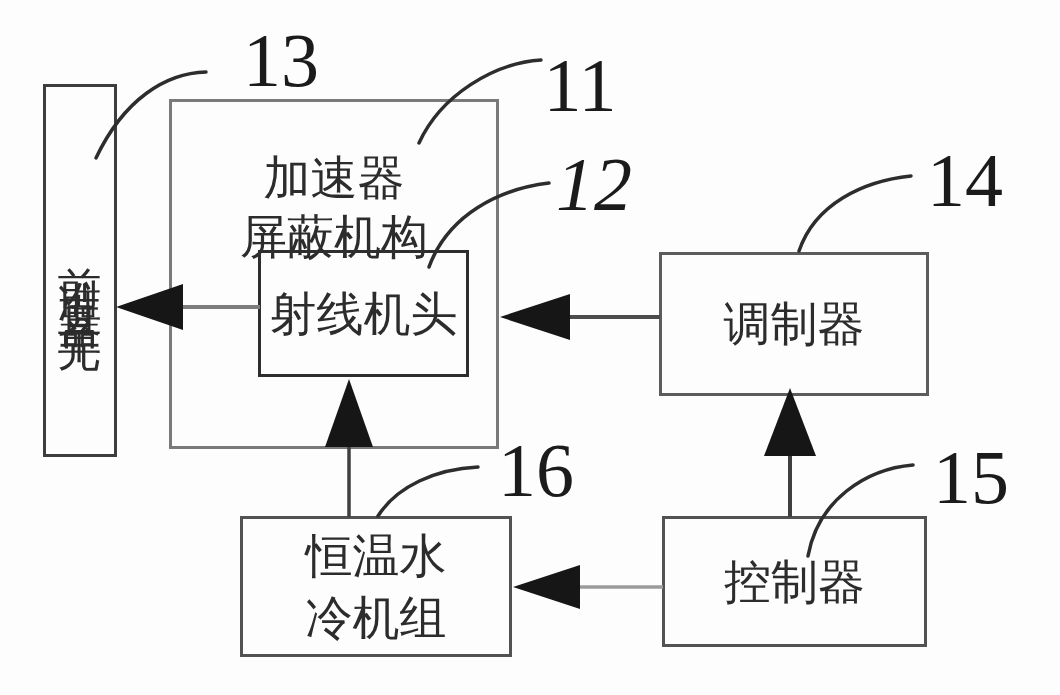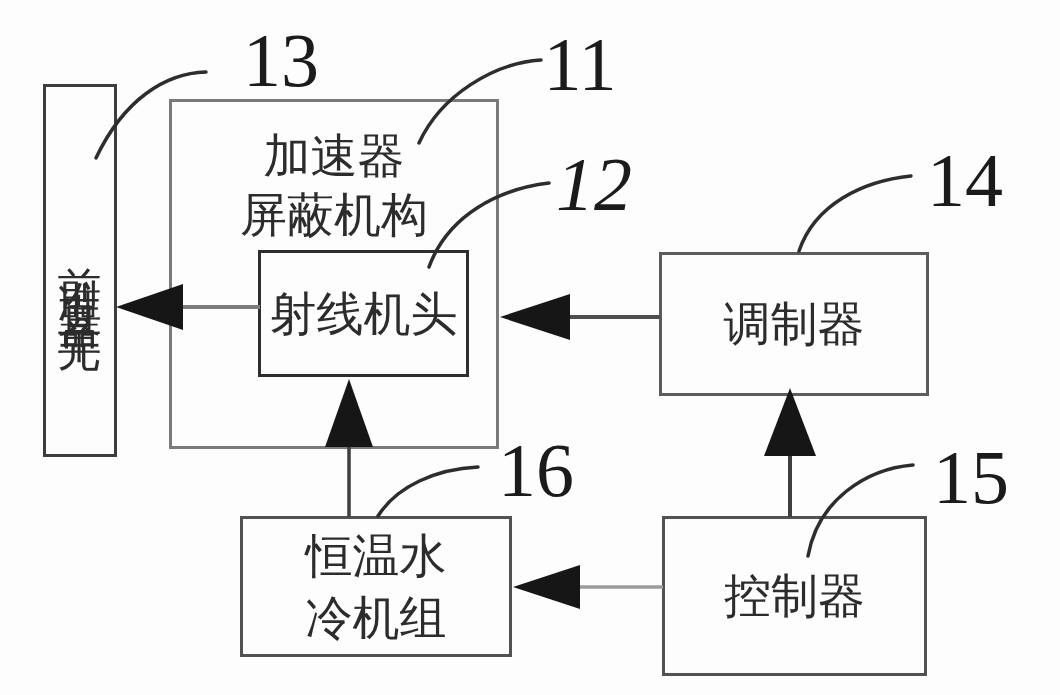--- a/index.html
+++ b/index.html
@@ -12,33 +12,33 @@
        display:flex;align-items:center;justify-content:center;color:#2a2a2a;}
   .box .cn{font-size:47px;line-height:60px;color:#2c2c2c;text-align:center;white-space:nowrap;}
   
   .collimator{left:43px;top:84px;width:74px;height:373px;border:3px solid #3d3d3d;}
   .collimator .vtext{
     writing-mode:vertical-lr;text-orientation:upright;
     font-size:44px;line-height:68px;letter-spacing:13px;color:#2c2c2c;
   }
   .shield{left:169px;top:99px;width:330px;height:350px;border:3px solid #7a7a7a;
           align-items:flex-start;padding-top:24px;}
-  .shield .cn{line-height:59px;}
+  .shield .cn{line-height:59px;margin-top:22px;}
   .head{left:258px;top:250px;width:211px;height:127px;border:3px solid #2e2e2e;}
   .modulator{left:659px;top:252px;width:270px;height:144px;border:3px solid #5c5c5c;}
-  .controller{left:662px;top:516px;width:265px;height:160px;border:3px solid #525252;}
+  .controller{left:662px;top:516px;width:265px;height:131px;border:3px solid #525252;}
   .cooler{left:240px;top:516px;width:272px;height:141px;border:3px solid #525252;}
   .cooler .cn{line-height:62px;}
   
   .ref{
     position:absolute;z-index:4;transform:translate(-50%,-50%);
     font-family:"Liberation Serif","DejaVu Serif",serif;
     font-size:76px;line-height:1;color:#1b1b1b;white-space:nowrap;
   }
-  .ref11{left:580px;top:64px;text-align:center;}
+  .ref11{left:580px;top:85px;text-align:center;}
   .ref12{left:594px;top:184px;font-style:italic;}
   .ref13{left:249px;top:60px;margin-left:32px;}
   .ref14{left:965px;top:180px;}
   .ref15{left:971px;top:477px;}
   .ref16{left:536px;top:470px;}
 </style>
 </head>
 <body>
 
 <div class="stage">

